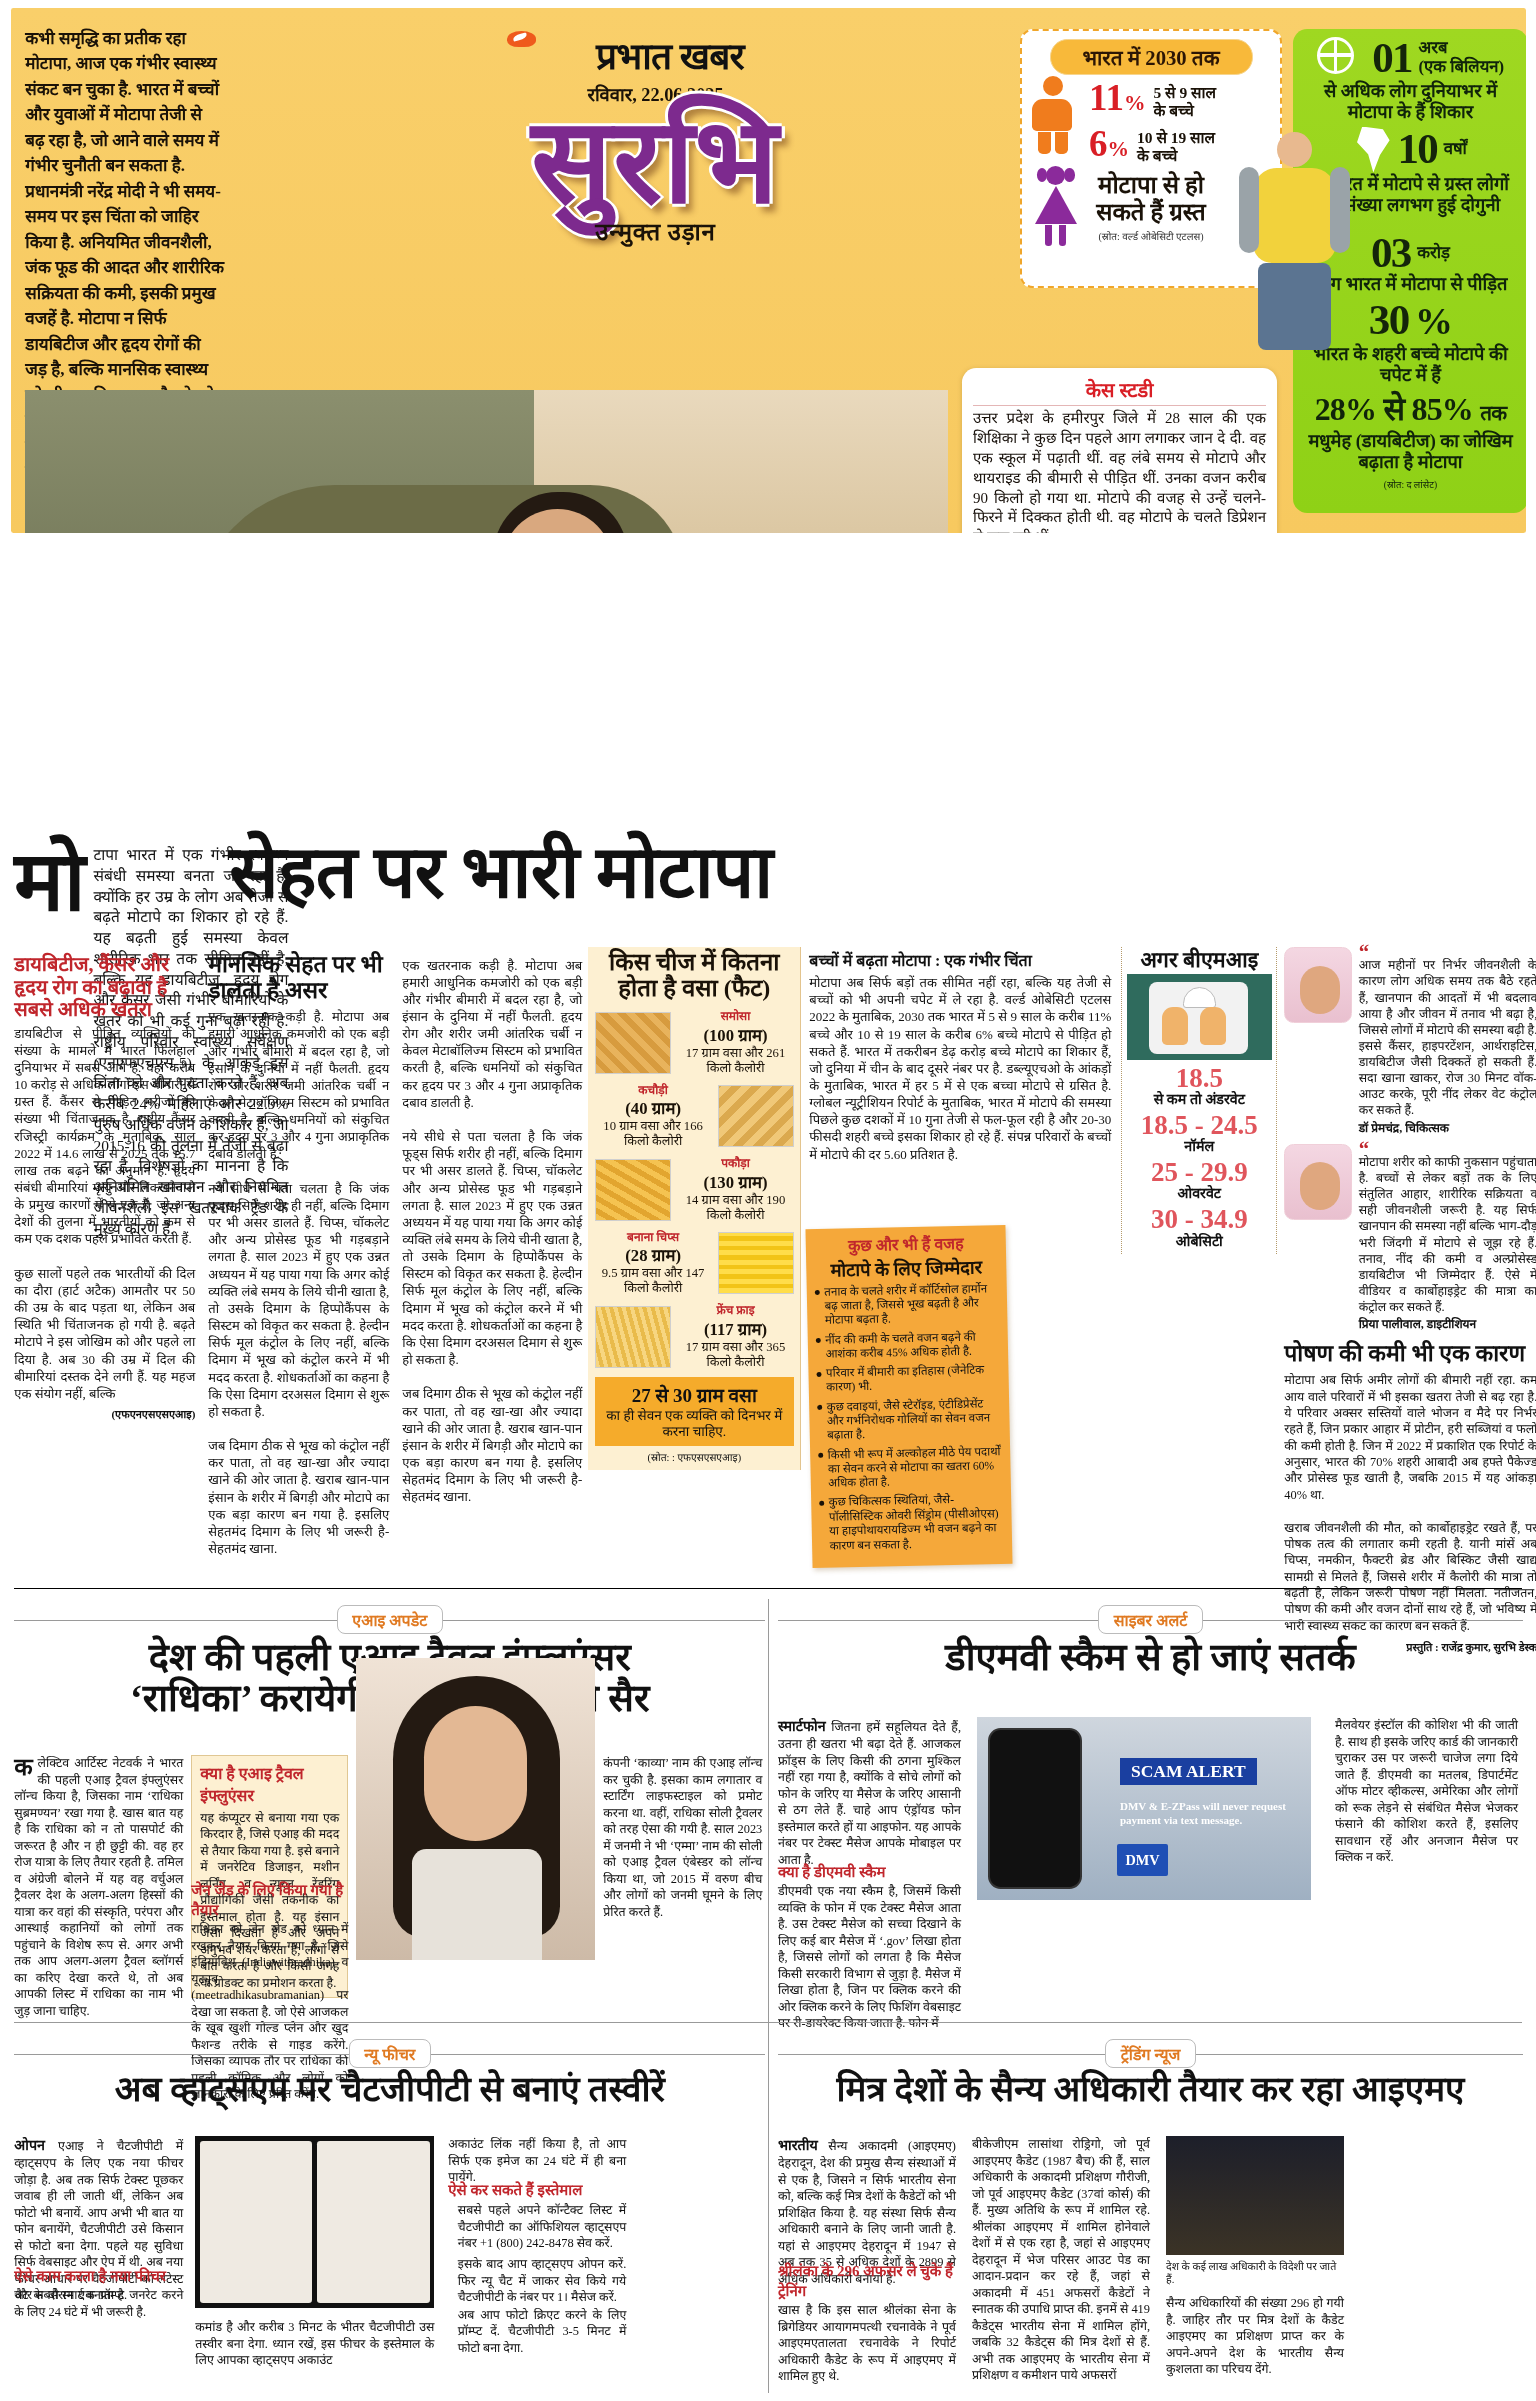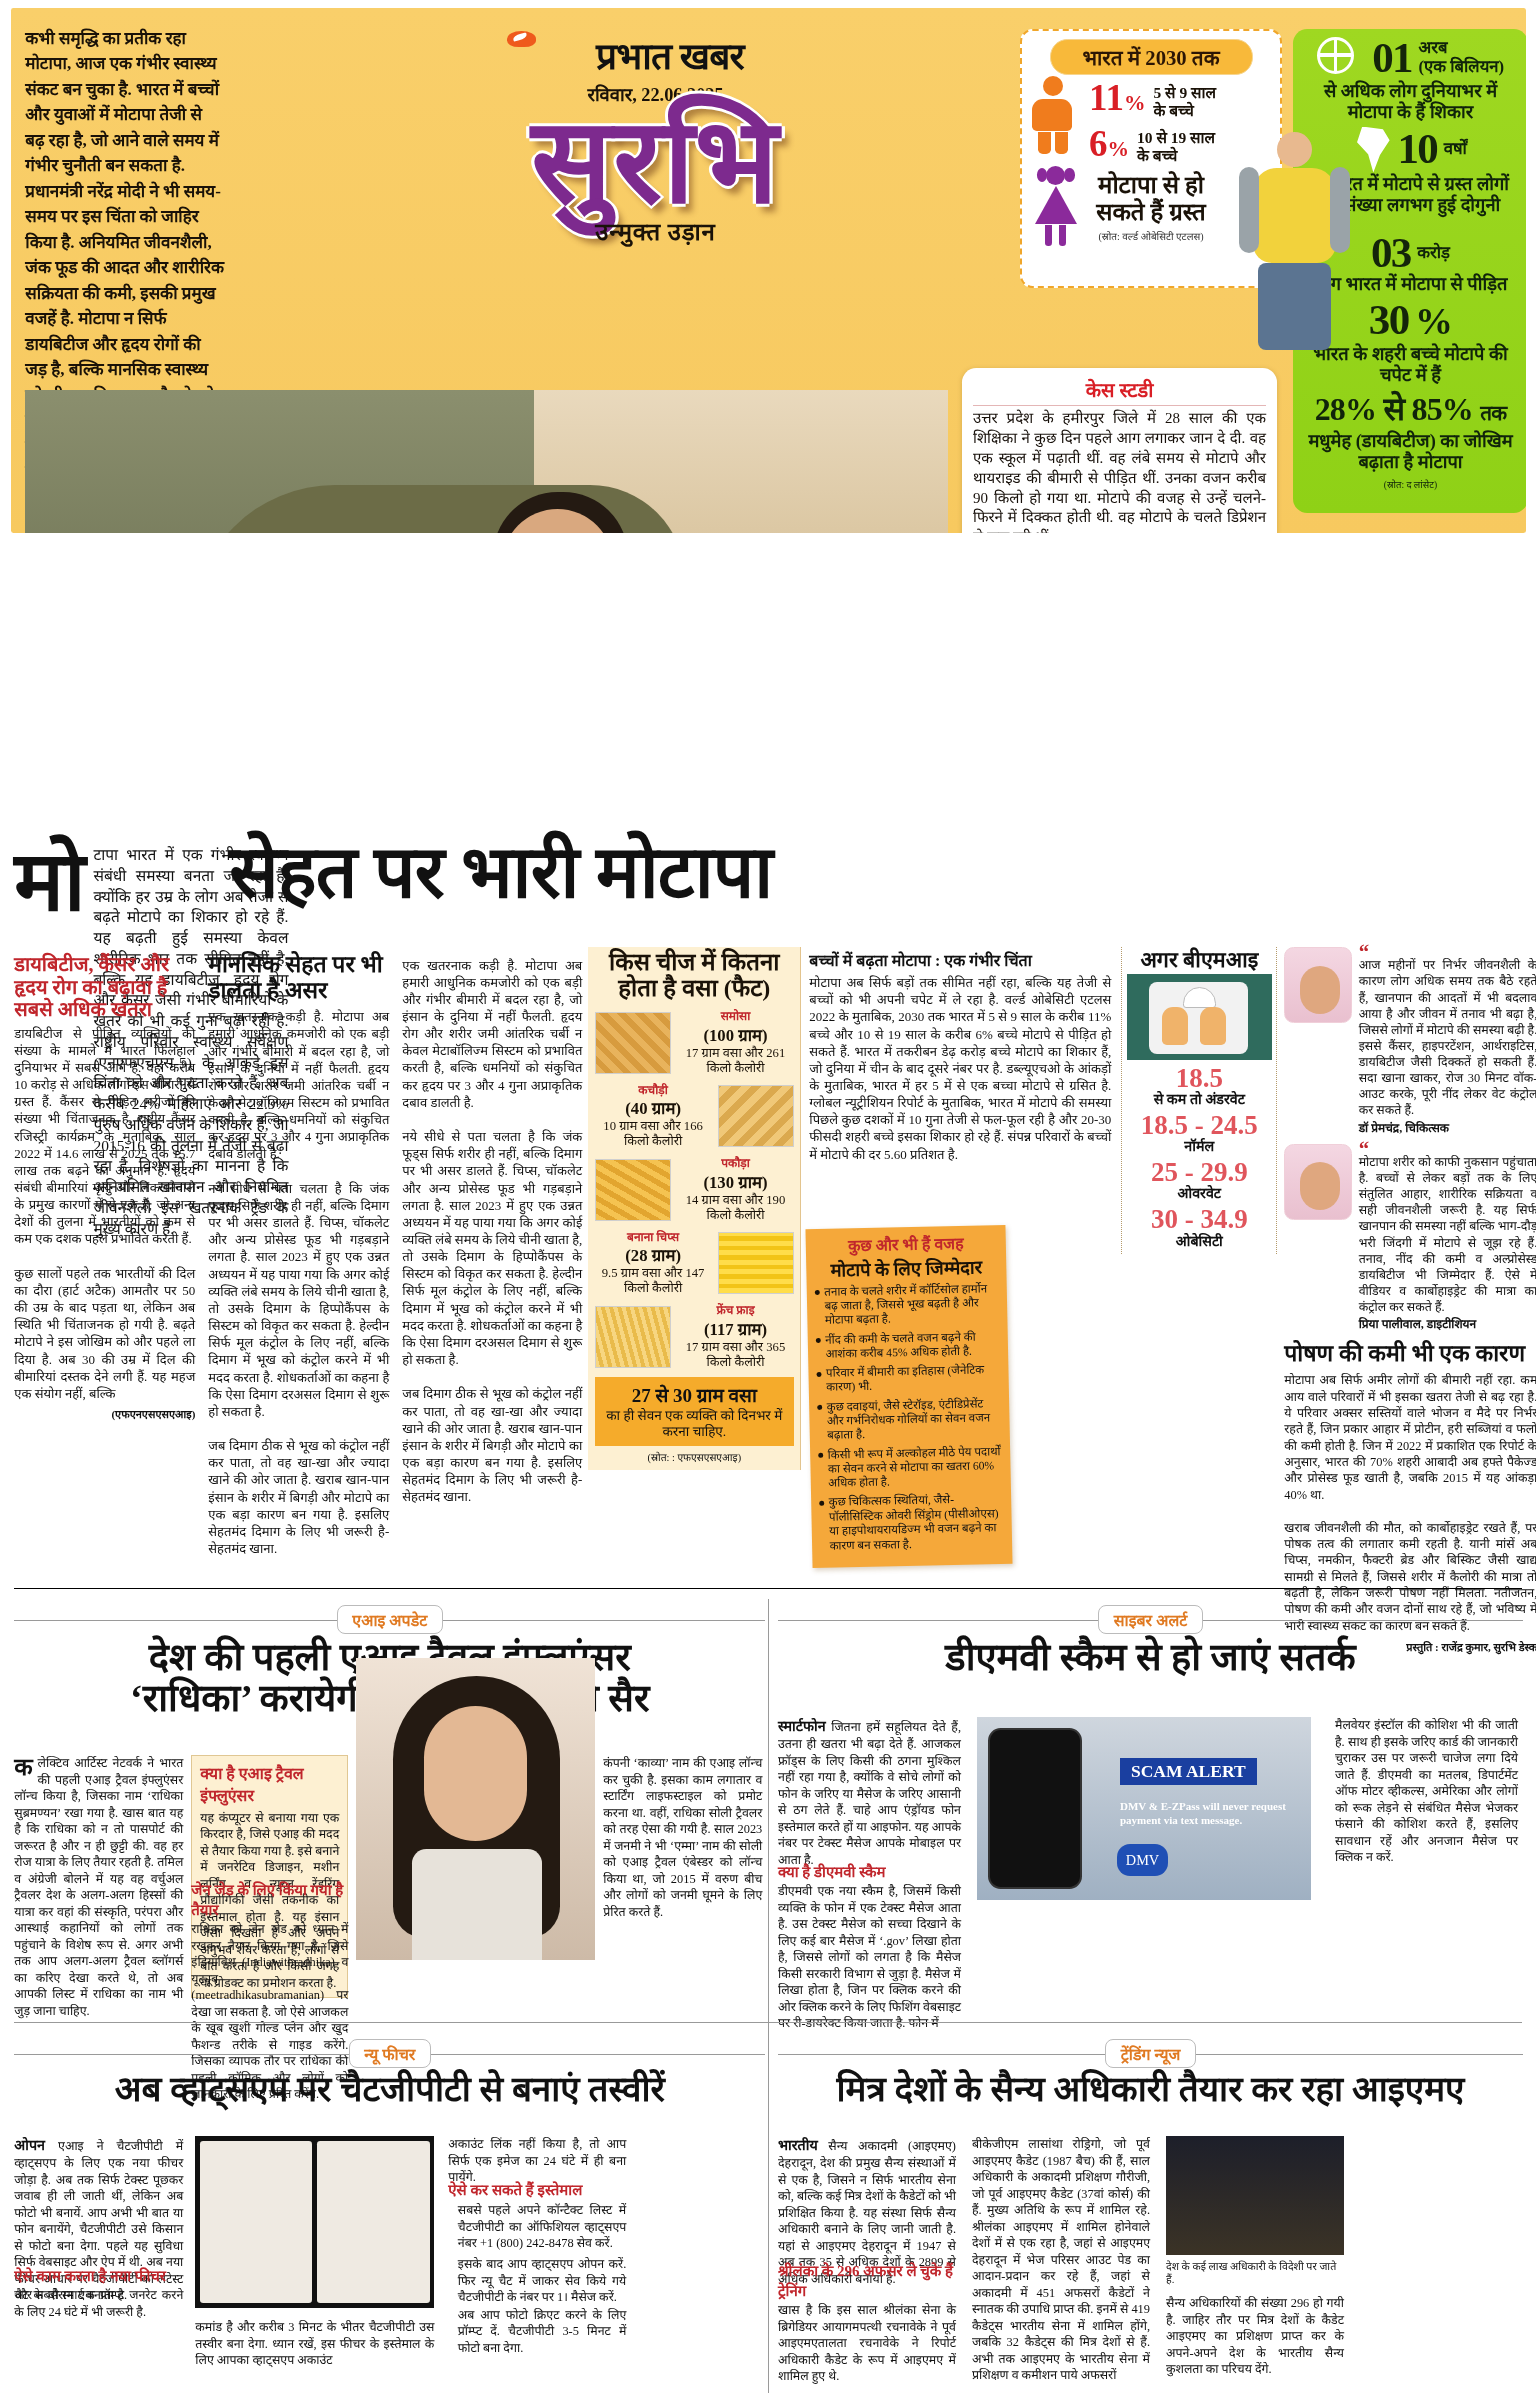--- a/index.html
+++ b/index.html
@@ -492,21 +492,21 @@
     </div>
     <div style="position:absolute;left:0;top:262px;width:183px">
       <div style="font-size:15px;font-weight:800;color:#c0262c;margin-bottom:2.4px">क्या है डीएमवी स्कैम</div>
       <div class="bodycol">डीएमवी एक नया स्कैम है, जिसमें किसी व्यक्ति के फोन में एक टेक्स्ट मैसेज आता है. उस टेक्स्ट मैसेज को सच्चा दिखाने के लिए कई बार मैसेज में ‘.gov’ लिखा होता है, जिससे लोगों को लगता है कि मैसेज किसी सरकारी विभाग से जुड़ा है. मैसेज में लिखा होता है, जिन पर क्लिक करने की ओर क्लिक करने के लिए फिशिंग वेबसाइट पर री-डायरेक्ट किया जाता है. फोन में</div>
     </div>
 
     <div style="position:absolute;left:199px;top:118px;width:334px;height:183px;background:linear-gradient(#cfd6de,#9fb0c2);overflow:hidden">
       <div style="position:absolute;left:11px;top:11px;width:94px;height:161px;background:#111;border-radius:12.7px;border:2.4px solid #333"></div>
       <div style="position:absolute;left:143px;top:41px;background:#1a3fa0;color:#fff;font-weight:800;font-size:17.5px;padding:3.2px 11px">SCAM ALERT</div>
       <div style="position:absolute;left:143px;top:83px;width:180px;color:#fff;font-size:11px;line-height:1.25;font-weight:700">DMV &amp; E-ZPass will never request payment via text message.</div>
-      <div style="position:absolute;left:140px;top:127px;width:51px;height:32px;background:#1f4fb5;border-radius:13px;color:#fff;font-size:14.3px;text-align:center;line-height:32px;font-weight:400">DMV</div>
+      <div style="position:absolute;left:140px;top:127px;width:51px;height:32px;background:#1f4fb5;border-radius:2px;color:#fff;font-size:14.3px;text-align:center;line-height:32px;font-weight:700">DMV</div>
     </div>
 
     <div class="bodycol" style="position:absolute;left:557px;top:118px;width:183px">मैलवेयर इंस्टॉल की कोशिश भी की जाती है. साथ ही इसके जरिए कार्ड की जानकारी चुराकर उस पर जरूरी चाजेज लगा दिये जाते हैं. डीएमवी का मतलब, डिपार्टमेंट ऑफ मोटर व्हीकल्स, अमेरिका और लोगों को रूक लेड़ने से संबंधित मैसेज भेजकर फंसाने की कोशिश करते हैं, इसलिए सावधान रहें और अनजान मैसेज पर क्लिक न करें.</div>
   </div>
 
   <div class="rule thin" style="top:2022px"></div>
 
   <div class="s-wa">
     <div class="sectag">
       <span class="line"></span><span class="badge">न्यू फीचर</span>

